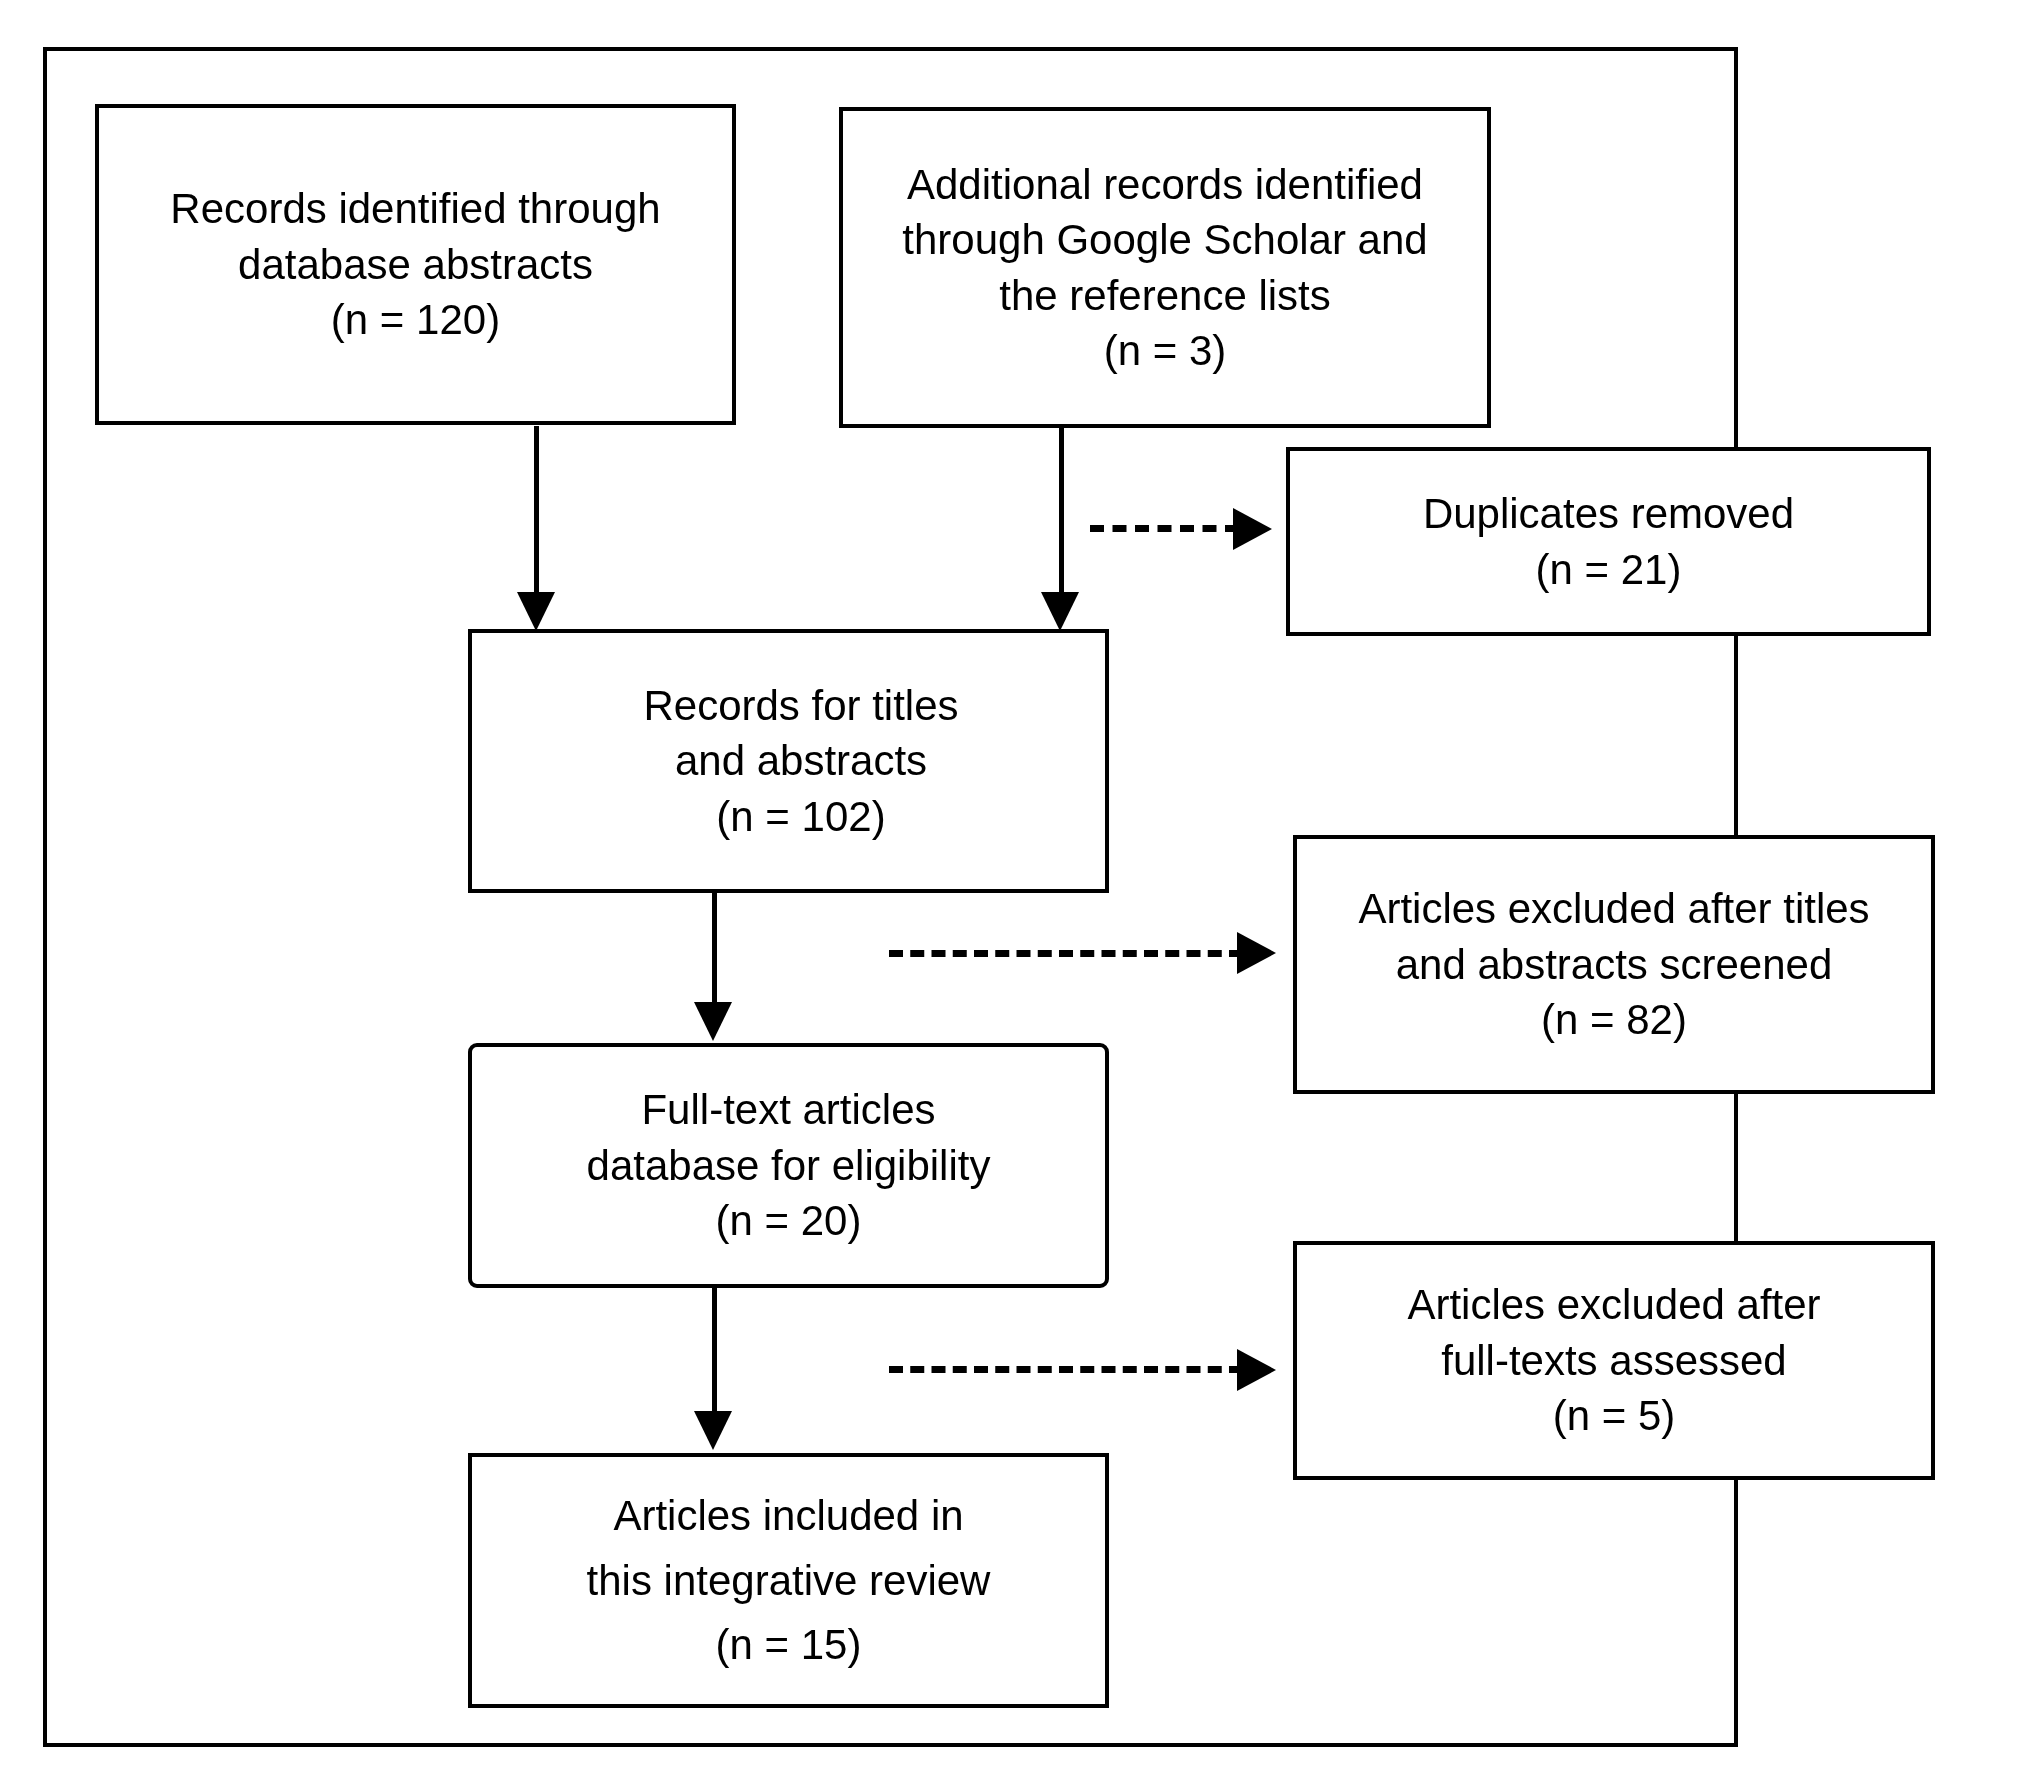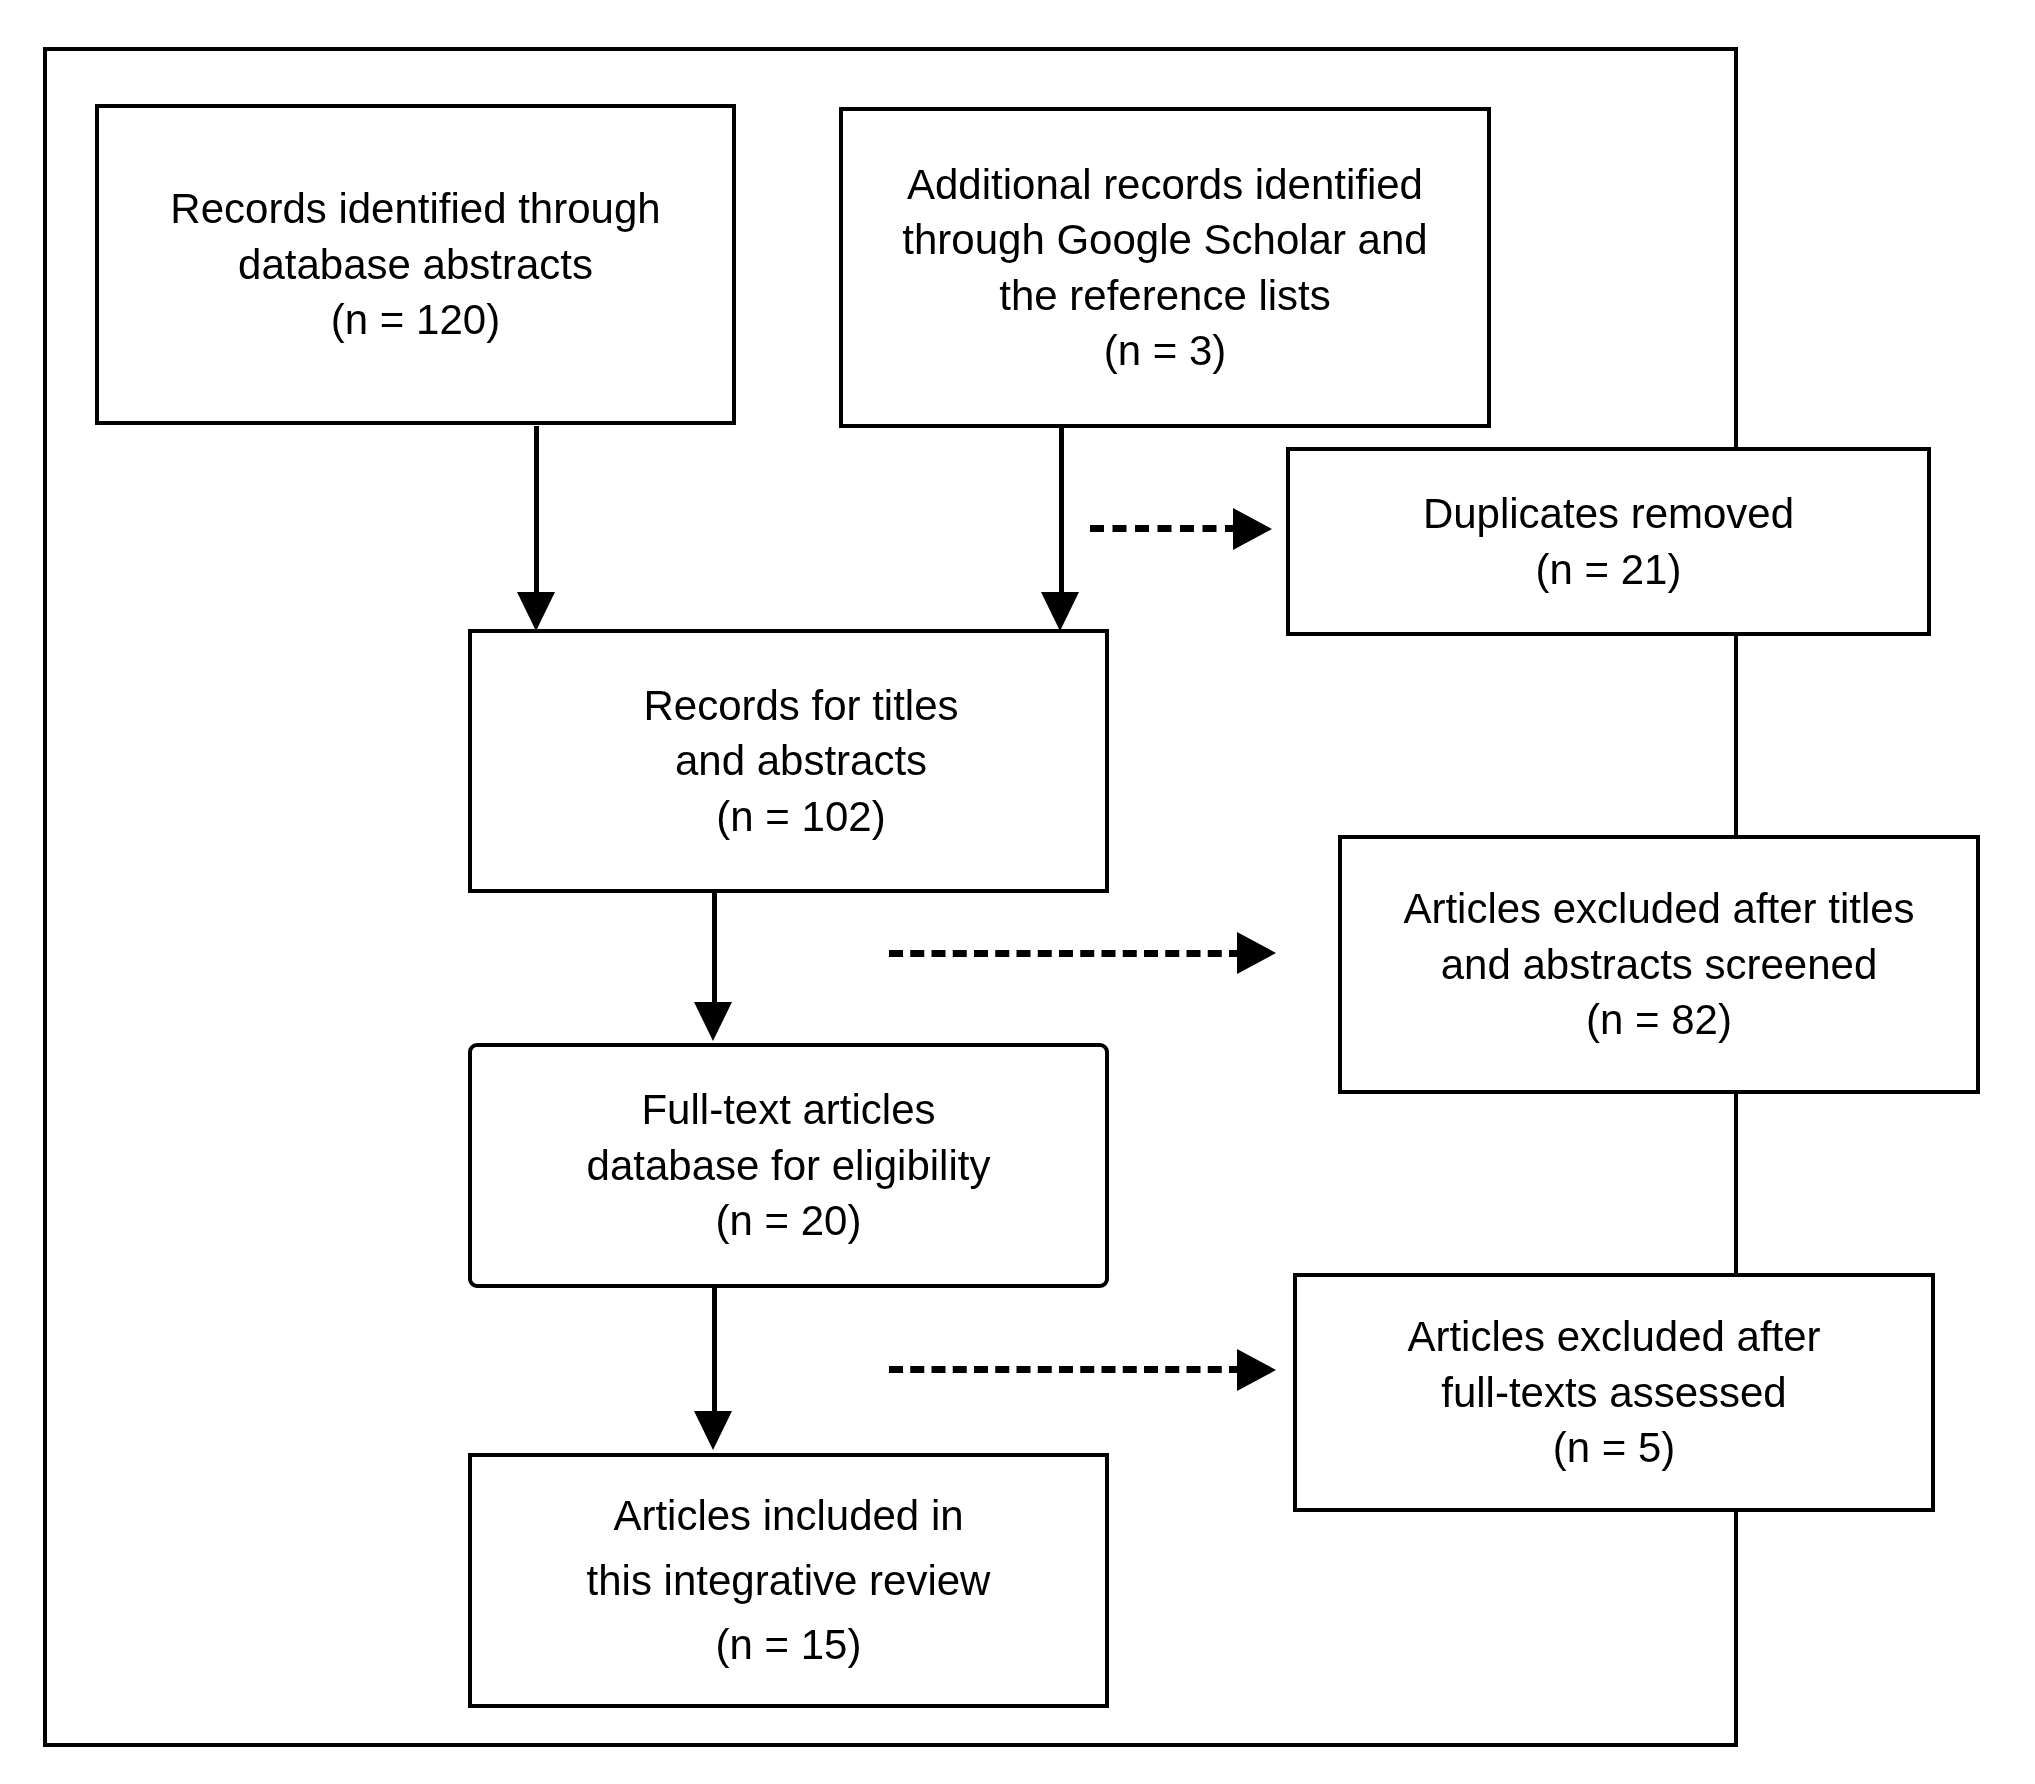--- a/index.html
+++ b/index.html
@@ -127,33 +127,33 @@
       <span class="line">Duplicates removed</span>
       <span class="line">(n = 21)</span>
     </div>
 
     <div class="flow-box" id="box-titles-abstracts" style="left: 421px; top: 578px;">
       <span class="line">Records for titles</span>
       <span class="line">and abstracts</span>
       <span class="line">(n = 102)</span>
     </div>
 
-    <div class="flow-box" id="box-excluded-titles" style="left: 1246px; top: 784px; margin-left: 45px;">
+    <div class="flow-box" id="box-excluded-titles" style="left: 1246px; top: 784px;">
       <span class="line">Articles excluded after titles</span>
       <span class="line">and abstracts screened</span>
       <span class="line">(n = 82)</span>
     </div>
 
     <div class="flow-box" id="box-fulltext" style="left: 421px; top: 992px; border-radius: 9px;">
       <span class="line">Full-text articles</span>
       <span class="line">database for eligibility</span>
       <span class="line">(n = 20)</span>
     </div>
 
-    <div class="flow-box" id="box-excluded-full" style="left: 1246px; top: 1222px;">
+    <div class="flow-box" id="box-excluded-full" style="left: 1246px; top: 1190px;">
       <span class="line">Articles excluded after</span>
       <span class="line">full-texts assessed</span>
       <span class="line">(n = 5)</span>
     </div>
 
     <div class="flow-box" id="box-included" style="left: 421px; top: 1402px; gap: 9px;">
       <span class="line">Articles included in</span>
       <span class="line">this integrative review</span>
       <span class="line">(n = 15)</span>
     </div>

